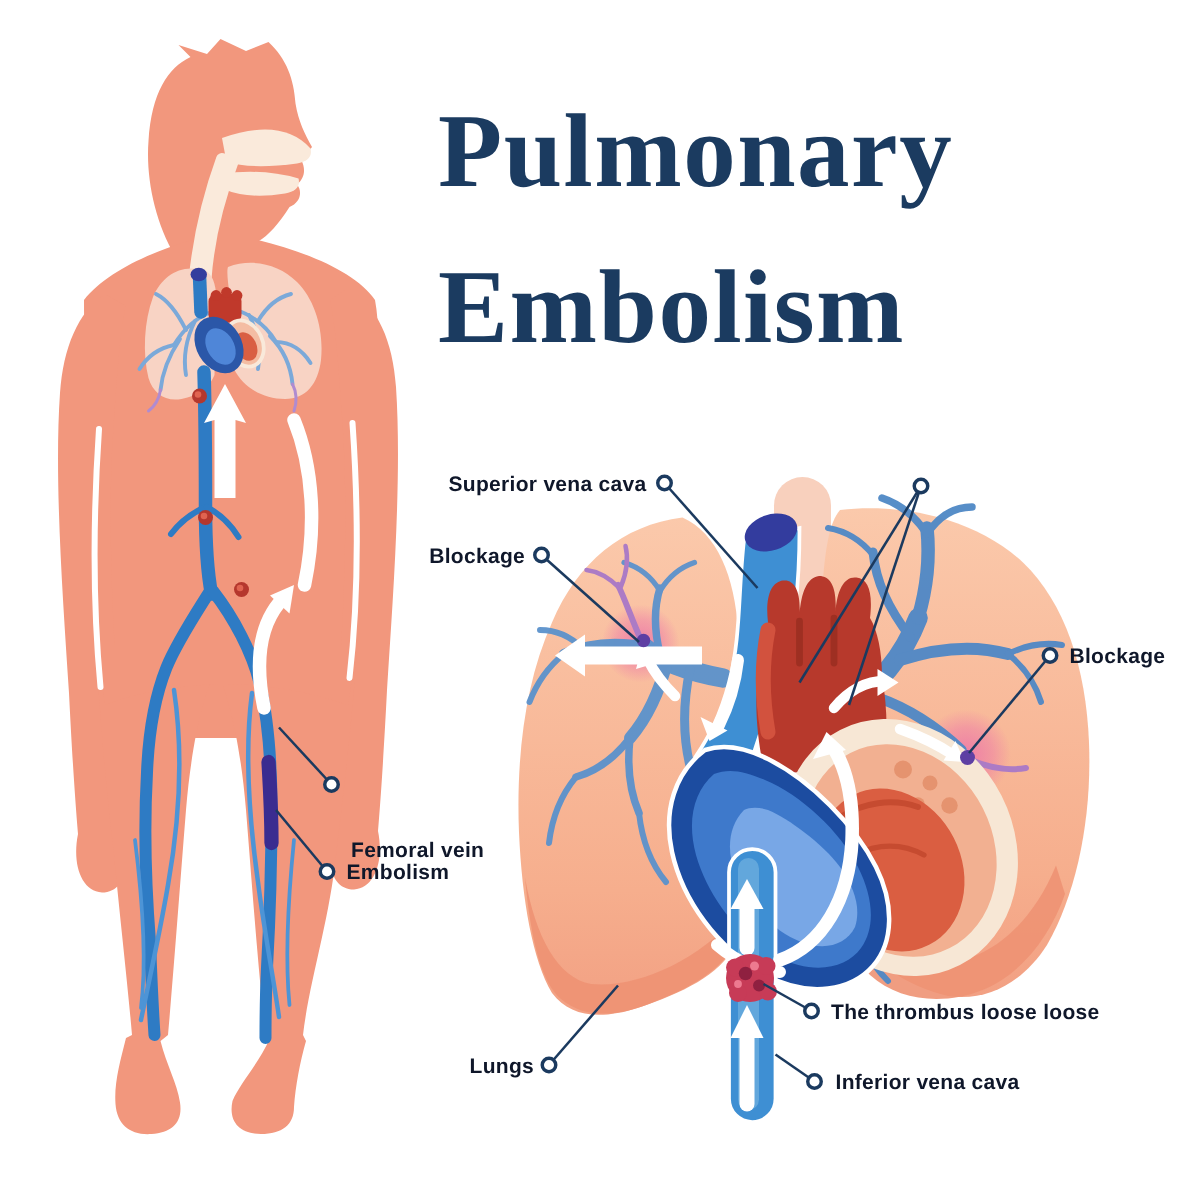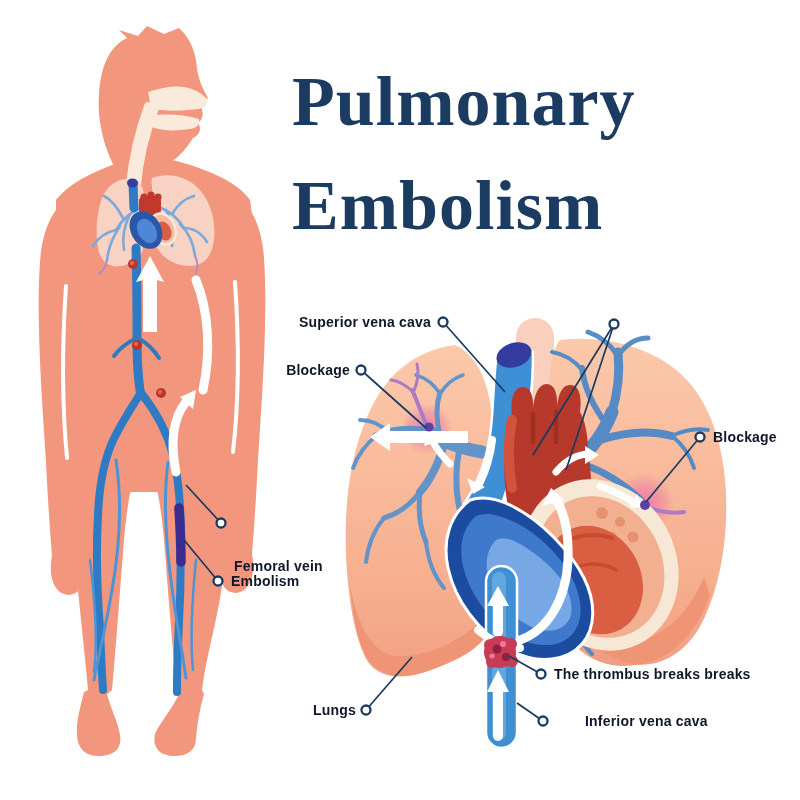--- a/index.html
+++ b/index.html
@@ -13,21 +13,21 @@
        white-space:nowrap;letter-spacing:.2px;}
   .lbl.r{transform:translate(-100%,-50%);}
   .lbl.l{transform:translate(0,-50%);}
   #lbl-svc{left:431px;top:322px;}
   #lbl-blockage-left{left:350px;top:370px;}
   #lbl-pulmonary-arteries{left:628px;top:323px;}
   #lbl-blockage-right{left:713px;top:437px;}
   #lbl-femoral-vein{left:234px;top:549px;margin-top:17px;}
   #lbl-thrombus{left:231px;top:581px;}
   #lbl-breaks-loose{left:554px;top:674px;}
-  #lbl-ivc{left:557px;top:721px;margin-left:28px;}
+  #lbl-ivc{left:557px;top:721px;}
   #lbl-lungs{left:356px;top:710px;}
 </style>
 </head>
 <body>
 
 <div class="canvas">
 
 <svg class="art" width="800" height="800" viewBox="0 0 800 800">
   <defs>
     <linearGradient id="lungL" x1="0" y1="0" x2="0" y2="1">
@@ -336,17 +336,17 @@
 <h1 class="title">
   <span style="display:block">Pulmonary</span>
   <span style="display:block">Embolism</span>
 </h1>
 
 <div class="lbl r" id="lbl-svc">Superior vena cava</div>
 <div class="lbl r" id="lbl-blockage-left">Blockage</div>
 <div class="lbl l" id="lbl-blockage-right">Blockage</div>
 <div class="lbl l" id="lbl-femoral-vein">Femoral vein</div>
 <div class="lbl l" id="lbl-thrombus">Embolism</div>
-<div class="lbl l" id="lbl-breaks-loose">The thrombus breaks breaks</div>
+<div class="lbl l" id="lbl-breaks-loose">The thrombus loose loose</div>
 <div class="lbl l" id="lbl-ivc">Inferior vena cava</div>
 <div class="lbl r" id="lbl-lungs">Lungs</div>
 
 </div>
 
 </body></html>

